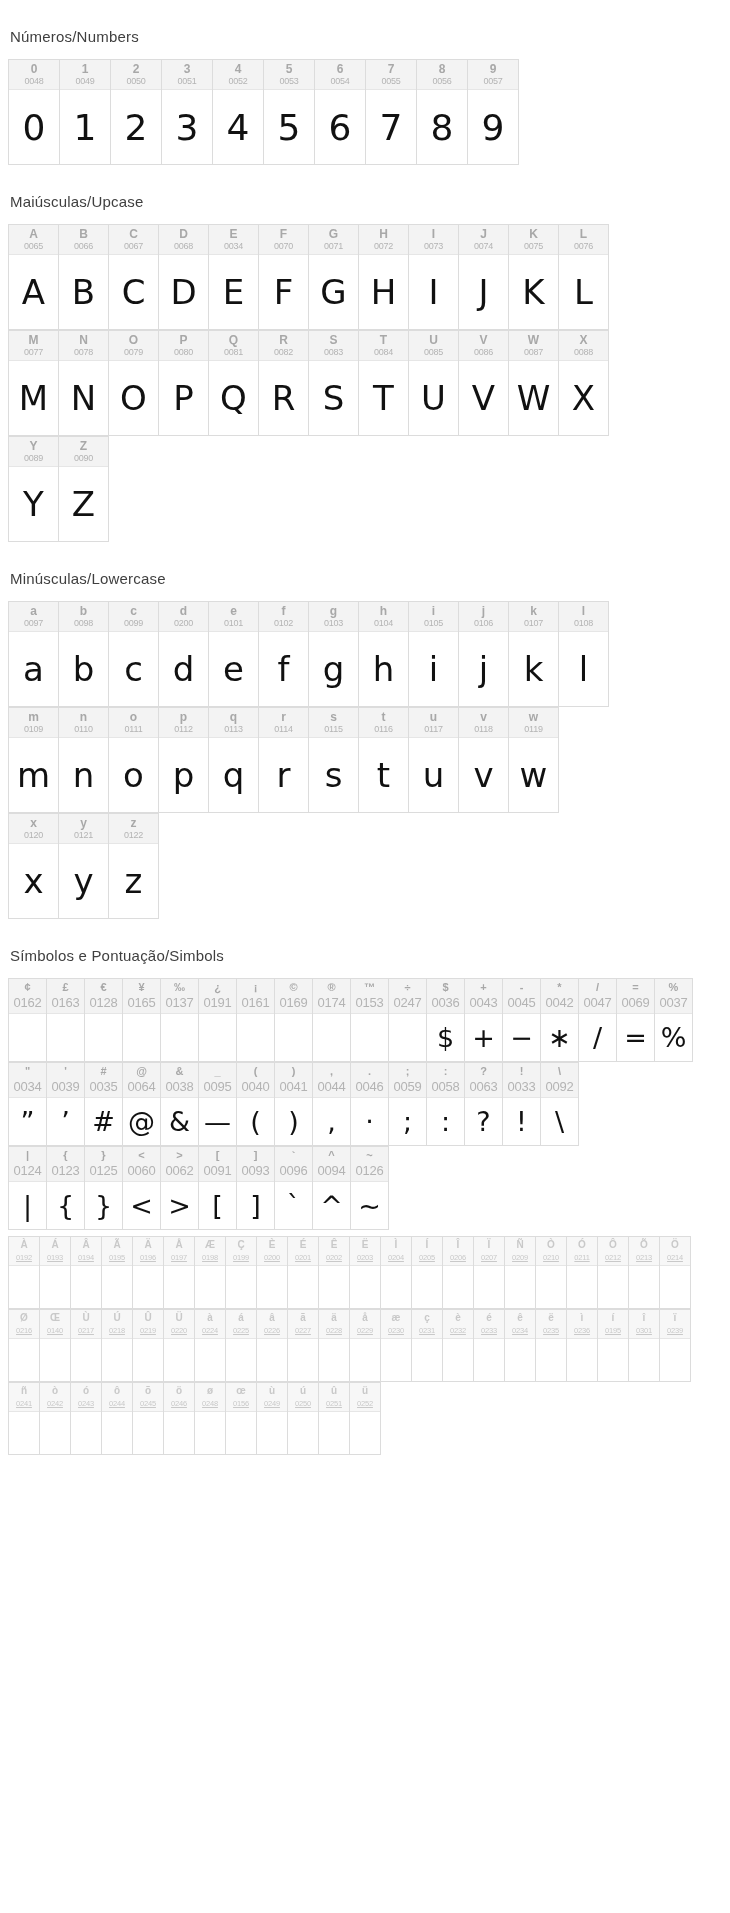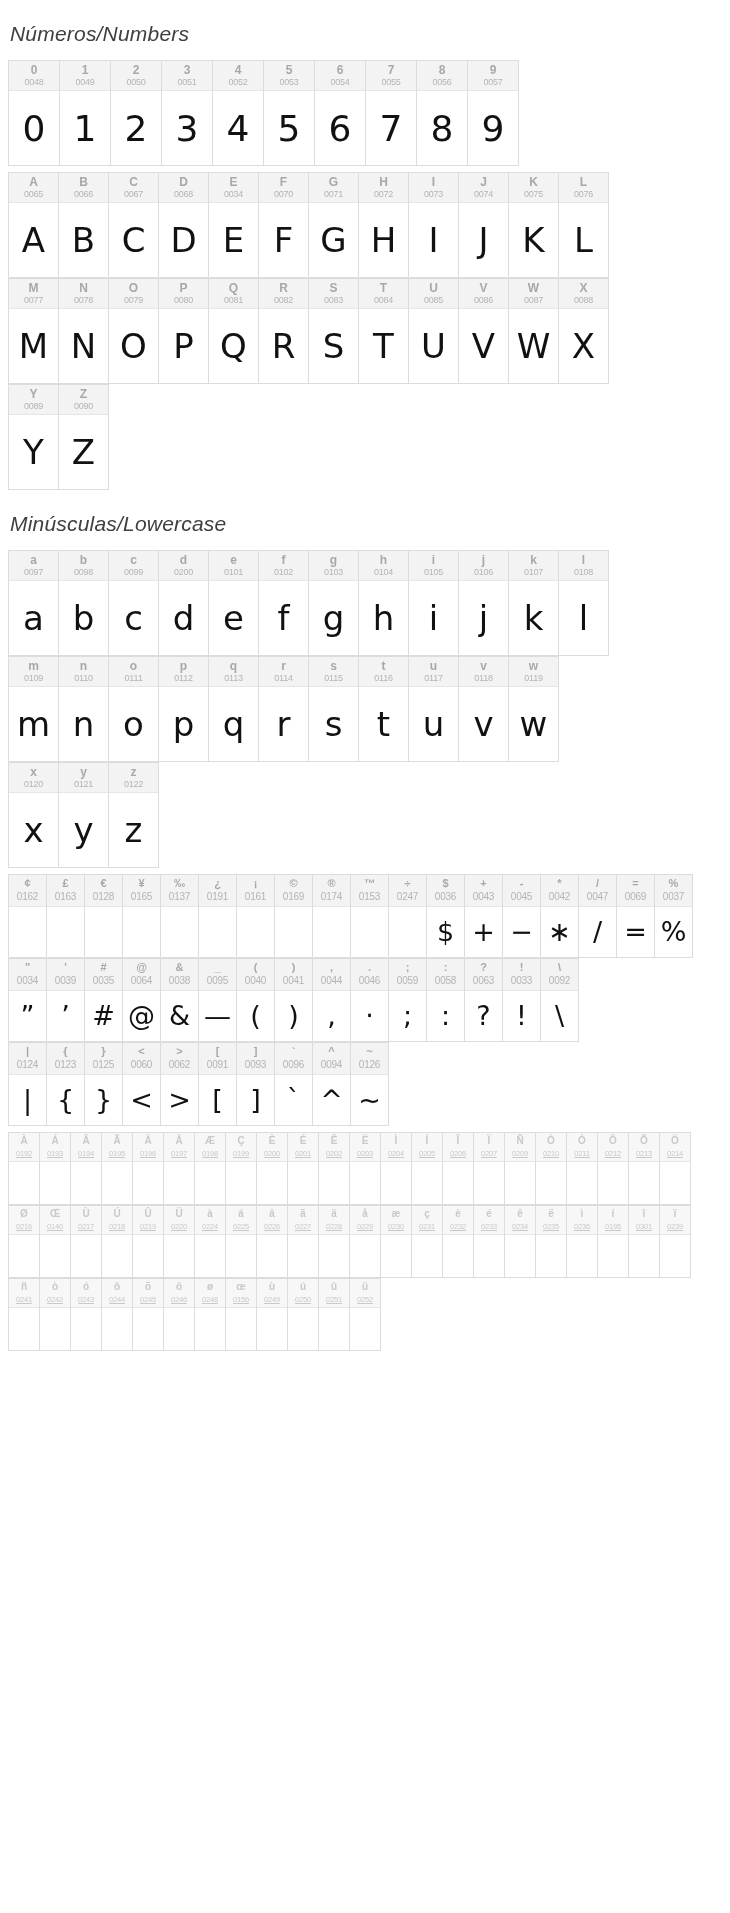--- a/index.html
+++ b/index.html
@@ -14,26 +14,25 @@
   }
   .page {
     width: 730px;
     box-sizing: border-box;
     padding: 0 8px 40px 8px;
   }
   .section {
     margin-bottom: 6px;
   }
   .section-title {
-    font-size: 21px;
+    font-size: 15px;
     color: #3f3f3f;
-    margin: 22px 0 14px 2px;
+    margin: 28px 0 14px 2px;
     font-weight: normal;
     letter-spacing: 0.2px;
-    font-style: italic;
   }
   .grid-row {
     display: flex;
     flex-wrap: nowrap;
     border-left: 1px solid #dcdcdc;
     border-top: 1px solid #dcdcdc;
     width: max-content;
     background: #ffffff;
     margin-bottom: 0;
   }
@@ -82,21 +81,21 @@
 
   .sec-upcase .cell { width: 50px; height: 105px; }
   .sec-upcase .cell .glyph { font-size: 34px; }
 
   .sec-lower .cell { width: 50px; height: 105px; }
   .sec-lower .cell .glyph { font-size: 34px; }
 
   .sec-symbols .cell { width: 38px; height: 83px; }
   .sec-symbols .cell .glyph { font-size: 27px; }
   .sec-symbols .cell .ch { font-size: 11px; }
-  .sec-symbols .cell .code { font-size: 10px; }
+  .sec-symbols .cell .code { font-size: 13px; }
 
   .sec-accents .cell { width: 31px; height: 72px; }
   .sec-accents .cell .glyph { font-size: 22px; color: #111; }
   .sec-accents .cell .ch { font-size: 10px; color: #c9c9c9; }
   .sec-accents .cell .code { font-size: 7.5px; color: #c9c9c9; text-decoration: underline; }
   .sec-accents .cell .head { background: #f7f7f7; }
 
   .rows { display: flex; flex-direction: column; }
 </style>
 </head>
@@ -175,20 +174,21 @@
               <div class="head">
                 <span class="ch">9</span>
                 <span class="code">0057</span>
               </div>
               <div class="glyph">9</div>
             </div>
           </div>
         </div>
       </div>
       <div class="section sec-upcase">
+        <div class="section-title">Maiúsculas/Upcase</div>
         <div class="rows">
           <div class="grid-row">
             <div class="cell">
               <div class="head">
                 <span class="ch">A</span>
                 <span class="code">0065</span>
               </div>
               <div class="glyph">A</div>
             </div>
             <div class="cell">
@@ -560,20 +560,21 @@
               <div class="head">
                 <span class="ch">z</span>
                 <span class="code">0122</span>
               </div>
               <div class="glyph">z</div>
             </div>
           </div>
         </div>
       </div>
       <div class="section sec-symbols">
+        <div class="section-title">Símbolos e Pontuação/Simbols</div>
         <div class="rows">
           <div class="grid-row">
             <div class="cell">
               <div class="head">
                 <span class="ch">¢</span>
                 <span class="code">0162</span>
               </div>
               <div class="glyph"></div>
             </div>
             <div class="cell">

